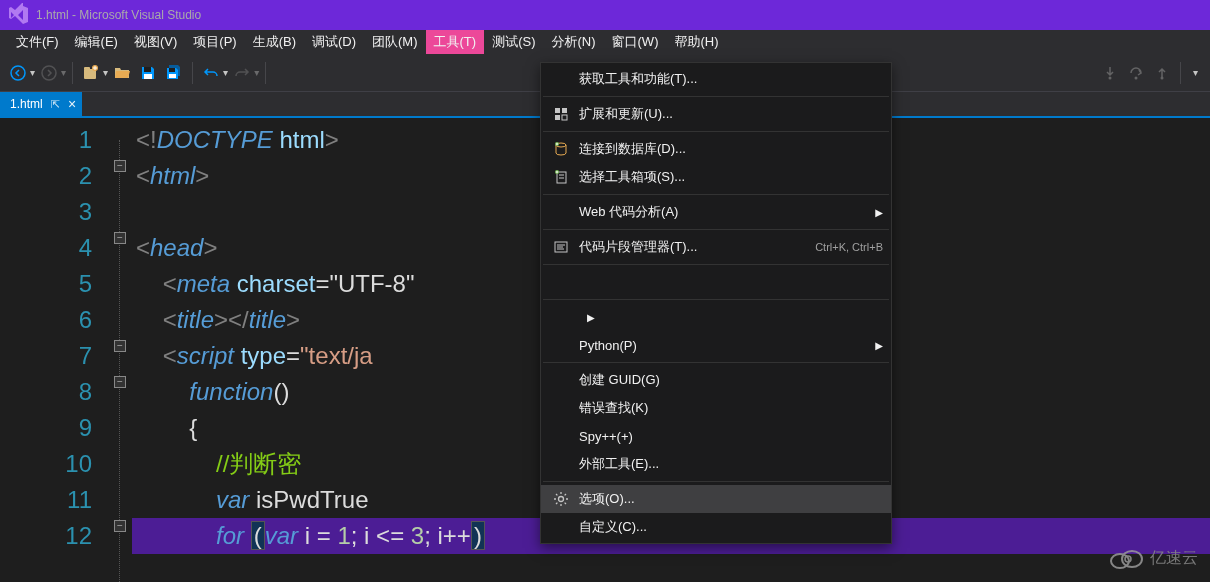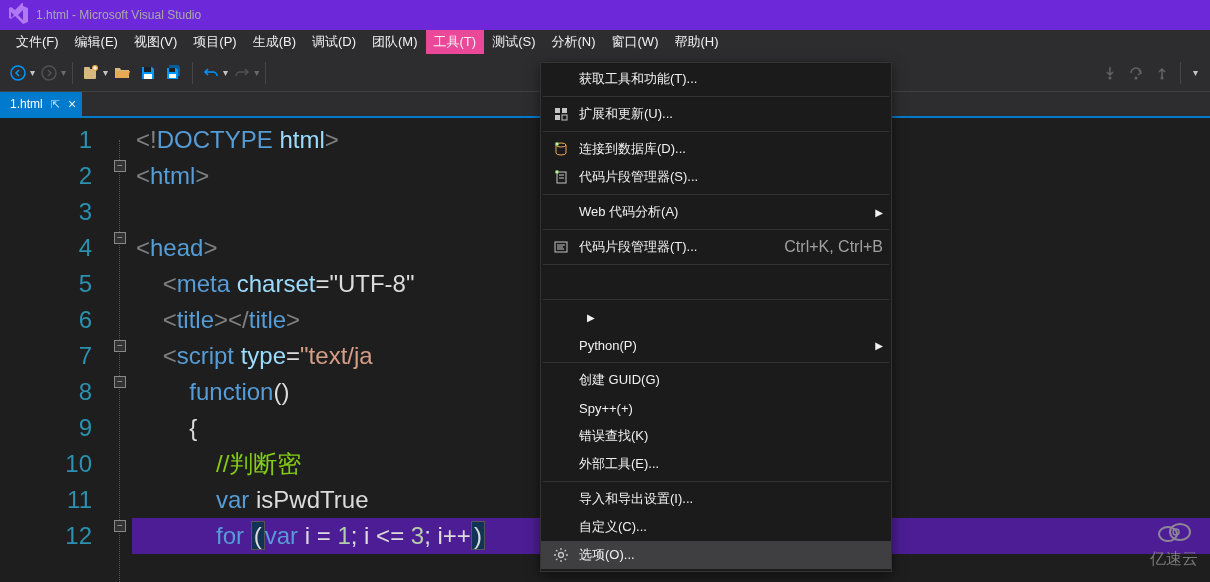--- a/index.html
+++ b/index.html
@@ -31,40 +31,40 @@
   .editor { display:flex; height: calc(582px - 30px - 24px - 38px - 26px); background:#1e1e1e; position:relative;}
   .gutter { width:110px; background:#1e1e1e; text-align:right; padding-right:18px; font-family: "NSimSun","Consolas",monospace; font-size:24px; line-height:36px; color:#2b91af; padding-top:4px;}
   .gutter .ln { height:36px; }
   .fold-col { width:22px; background:#1e1e1e; position:relative; padding-top:4px;}
   .fold-line { position:absolute; left:9px; top:22px; bottom:0; border-left:1px dotted #555; }
   .fold-box { width:12px; height:12px; border:1px solid #888; background:#333; color:#aaa; font-size:10px; line-height:10px; text-align:center; position:absolute; left:4px; }
   .code { flex:1; font-family:"NSimSun","SimSun","Consolas",monospace; font-size:24px; line-height:36px; padding-top:4px; white-space:pre; color:#dcdcdc;}
   .code .row { height:36px; padding-left:4px; position:relative;}
   .code .row.hl { background:#4c1d95; }
   .p-gray { color:#808080;}
-  .p-blue { color:#569cd6;}
+  .p-blue { color:#569cd6;font-style:italic;}
   .p-ltblue{ color:#9cdcfe;}
   .p-green{ color:#84cc16;}
   .p-str  { color:#d69d85;}
   .p-num  { color:#b5cea8;}
   .p-white{ color:#dcdcdc;}
   .paren-box { border:1px solid #555; background:#113355; padding:0 2px;}
   
   
   .dropdown { position:absolute; left:528px; top:62px; width:352px; background:#1b1b1c; border:1px solid #333; box-shadow:0 4px 12px rgba(0,0,0,.5); z-index:50; font-size:13px; padding:2px 0;margin-left:12px;}
   .dd-item { height:28px; display:flex; align-items:center; padding:0 8px; color:#f1f1f1; cursor:default;}
   .dd-item:hover, .dd-item.hover { background:#3f3f41;}
   .dd-icon { width:24px; height:20px; display:flex; align-items:center; justify-content:center; margin-right:6px; color:#c5c5c5; flex-shrink:0;}
   .dd-label { flex:1;}
-  .dd-shortcut { color:#a0a0a0; font-size:16px; margin-left:12px;}
+  .dd-shortcut { color:#a0a0a0; font-size:11px; margin-left:12px;}
   .dd-arrow { color:#f1f1f1; font-size:10px; margin-left:8px;}
   .dd-sep { height:1px; background:#333; margin:3px 2px;}
   
   
-  .watermark { position:absolute; right:12px; bottom:12px; display:flex; align-items:center; gap:6px; color:#888; font-size:16px; opacity:.85;flex-direction:column;}
+  .watermark { position:absolute; right:12px; bottom:12px; display:flex; align-items:center; gap:6px; color:#888; font-size:16px; opacity:.85;}
   .wm-icon { width:36px; height:24px; }
   
   svg { display:block; }
 </style>
 </head>
 <body>
 
 <div class="titlebar">
   <span class="vs-logo">
     <svg viewBox="0 0 24 24">
@@ -238,21 +238,21 @@
     <div class="dd-item">
       <span class="dd-icon">
         <svg width="16" height="16" viewBox="0 0 16 16">
           <rect x="4" y="3" width="9" height="11" fill="none" stroke="#c5c5c5"></rect>
           <line x1="6" y1="6" x2="11" y2="6" stroke="#c5c5c5"></line>
           <line x1="6" y1="9" x2="11" y2="9" stroke="#c5c5c5"></line>
           <circle cx="4" cy="3" r="2" fill="#7cbb5e"></circle>
           <path d="M4 2v2M3 3h2" stroke="#fff" stroke-width="0.8"></path>
         </svg>
       </span>
-      <span class="dd-label">代码片段管理器(S)...</span>
+      <span class="dd-label">选择工具箱项(S)...</span>
     </div>
     <div class="dd-sep"></div>
     <div class="dd-item">
       <span class="dd-icon"></span>
       <span class="dd-label">Web 代码分析(A)</span>
       <span class="dd-arrow">▶</span>
     </div>
     <div class="dd-sep"></div>
     <div class="dd-item">
       <span class="dd-icon">
@@ -280,47 +280,43 @@
       <span class="dd-label">Python(P)</span>
       <span class="dd-arrow">▶</span>
     </div>
     <div class="dd-sep"></div>
     <div class="dd-item">
       <span class="dd-icon"></span>
       <span class="dd-label">创建 GUID(G)</span>
     </div>
     <div class="dd-item">
       <span class="dd-icon"></span>
+      <span class="dd-label">错误查找(K)</span>
+    </div>
+    <div class="dd-item">
+      <span class="dd-icon"></span>
       <span class="dd-label">Spy++(+)</span>
     </div>
     <div class="dd-item">
       <span class="dd-icon"></span>
-      <span class="dd-label">错误查找(K)</span>
-    </div>
-    <div class="dd-item">
-      <span class="dd-icon"></span>
       <span class="dd-label">外部工具(E)...</span>
     </div>
     <div class="dd-sep"></div>
-    <div class="dd-item">
-      <span class="dd-icon"></span>
-      <span class="dd-label">导入和导出设置(I)...</span>
-    </div>
-    <div class="dd-item">
-      <span class="dd-icon"></span>
-      <span class="dd-label">自定义(C)...</span>
-    </div>
     <div class="dd-item hover">
       <span class="dd-icon">
         <svg width="16" height="16" viewBox="0 0 16 16">
           <circle cx="8" cy="8" r="2.5" fill="none" stroke="#c5c5c5" stroke-width="1.3"></circle>
           <path d="M8 1v2M8 13v2M1 8h2M13 8h2M3 3l1.4 1.4M11.6 11.6L13 13M13 3l-1.4 1.4M4.4 11.6L3 13" stroke="#c5c5c5" stroke-width="1.3"></path>
         </svg>
       </span>
       <span class="dd-label">选项(O)...</span>
+    </div>
+    <div class="dd-item">
+      <span class="dd-icon"></span>
+      <span class="dd-label">自定义(C)...</span>
     </div>
   </div>
 
 <div class="watermark">
   <span class="wm-icon">
     <svg viewBox="0 0 36 24">
         <ellipse cx="12" cy="15" rx="9" ry="7" fill="none" stroke="#999" stroke-width="2"></ellipse>
         <ellipse cx="24" cy="13" rx="10" ry="8" fill="none" stroke="#999" stroke-width="2"></ellipse>
         <circle cx="20" cy="13" r="3" fill="none" stroke="#999" stroke-width="1.5"></circle>
       </svg>

